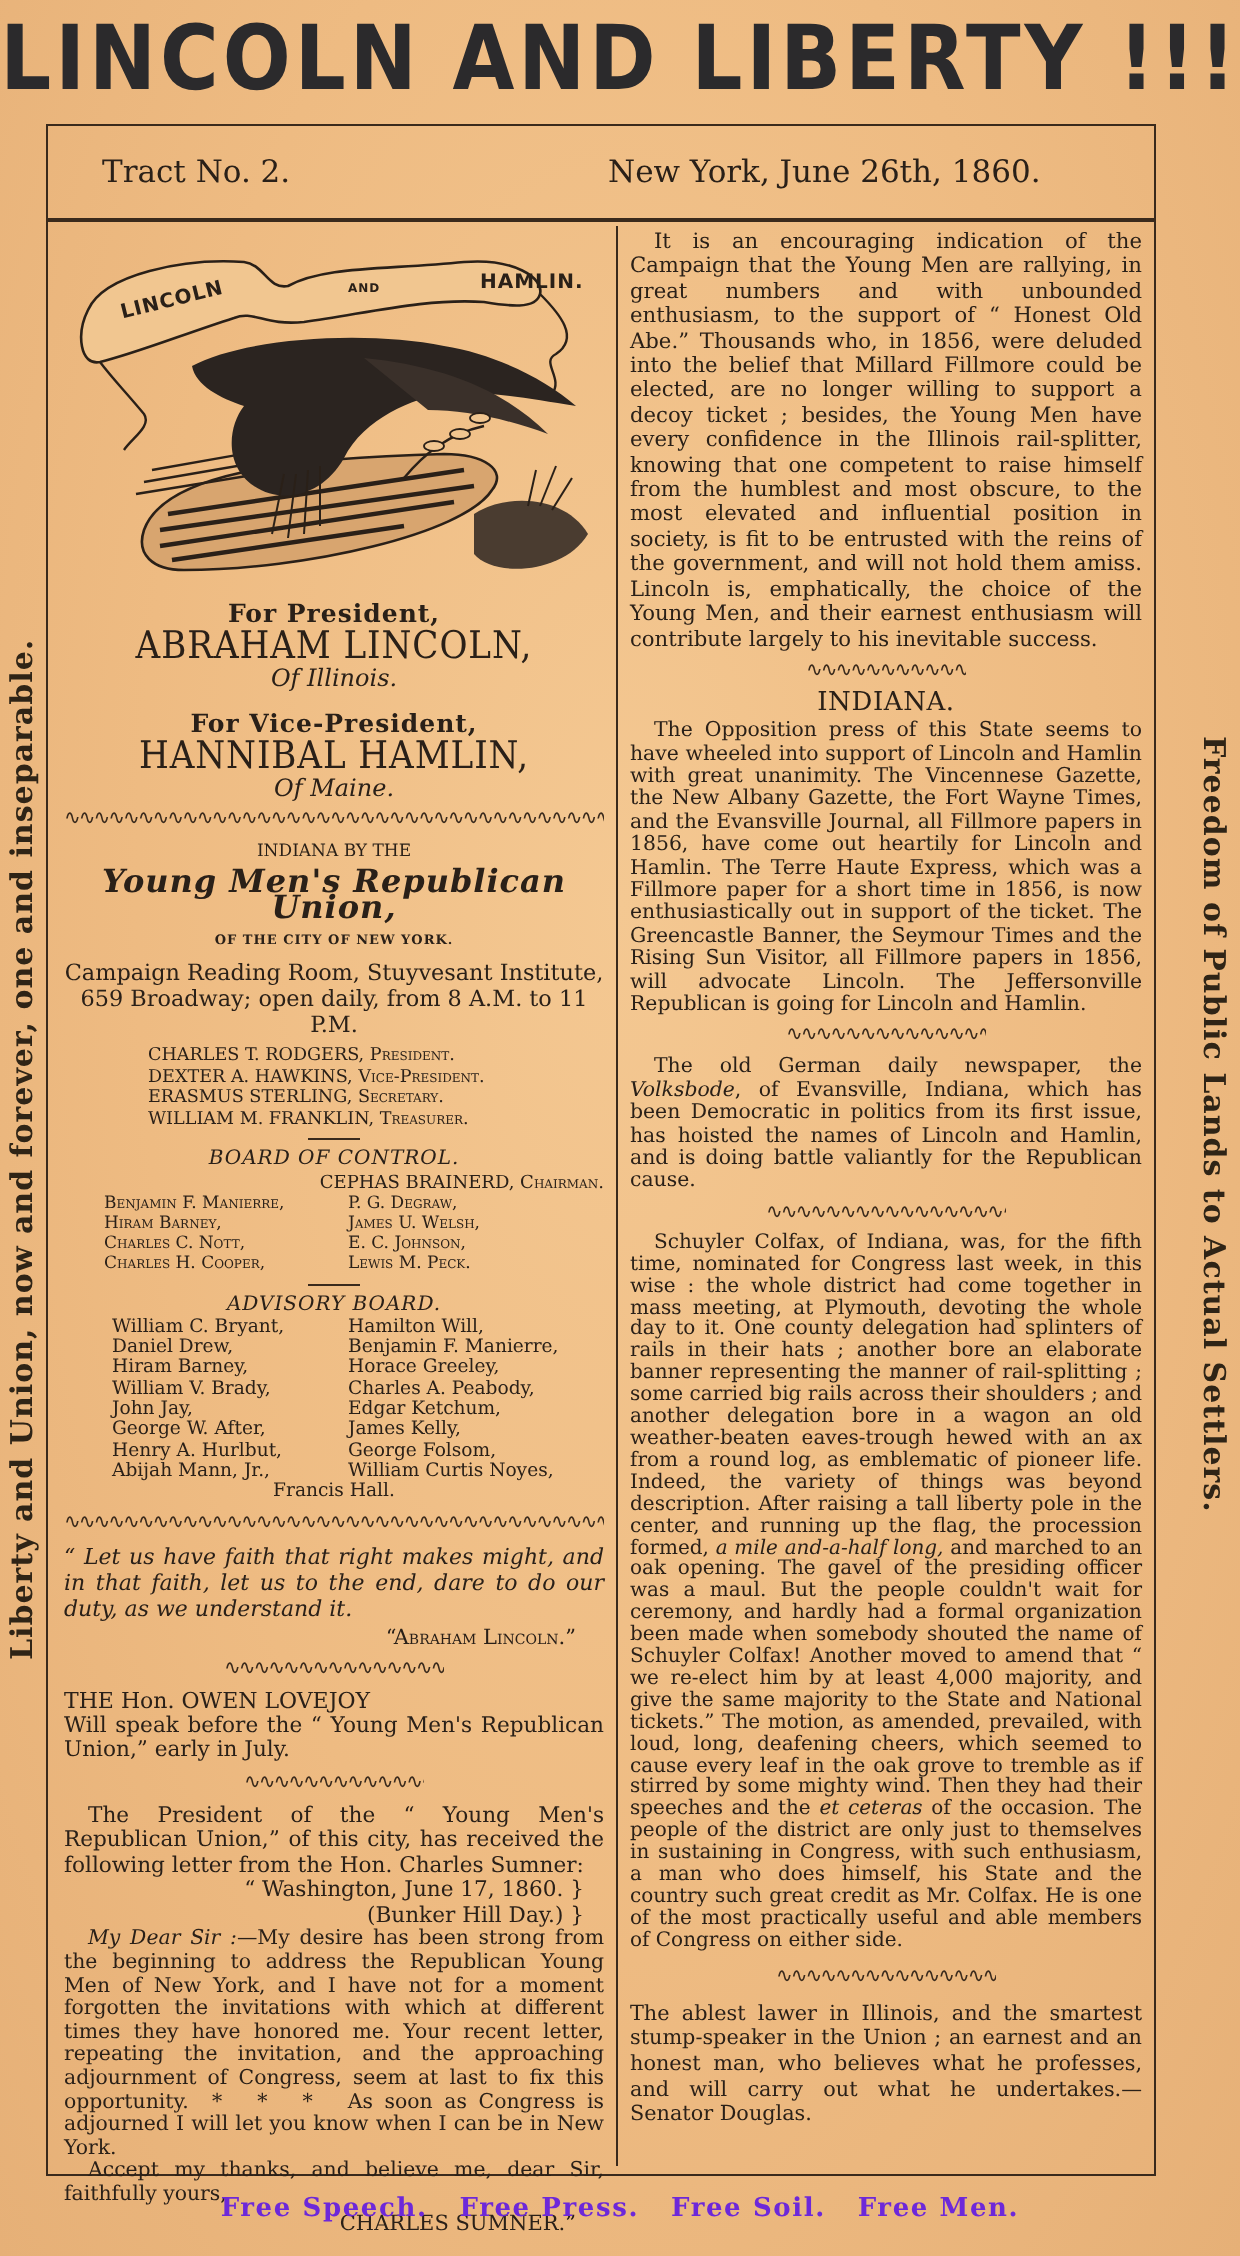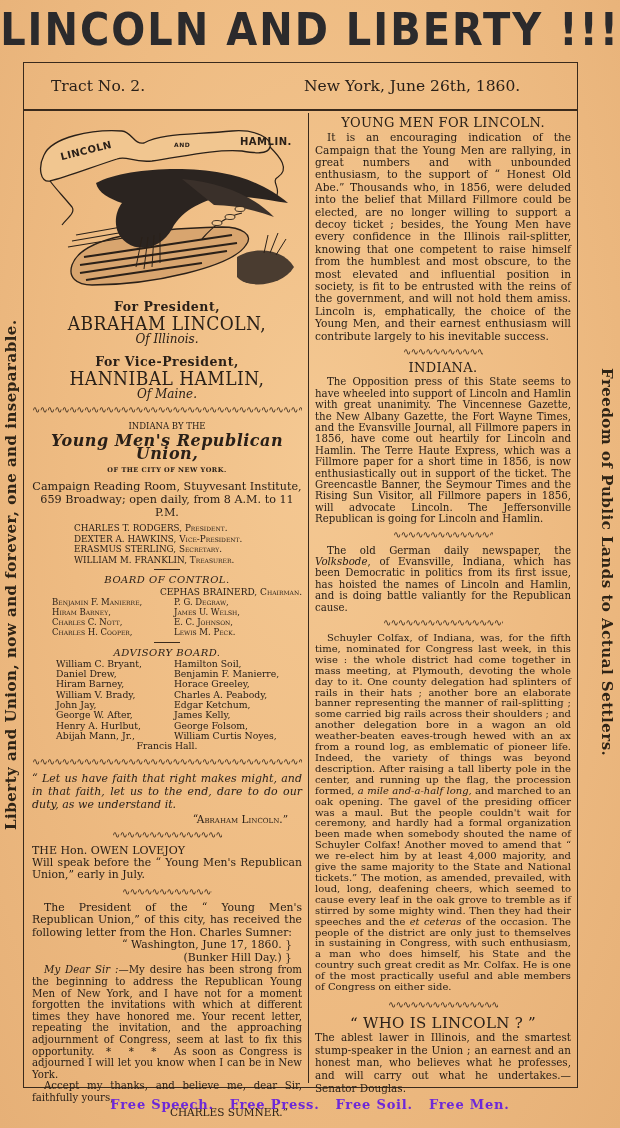--- a/index.html
+++ b/index.html
@@ -201,21 +201,21 @@
         <div>William C. Bryant,</div>
         <div>Daniel Drew,</div>
         <div>Hiram Barney,</div>
         <div>William V. Brady,</div>
         <div>John Jay,</div>
         <div>George W. After,</div>
         <div>Henry A. Hurlbut,</div>
         <div>Abijah Mann, Jr.,</div>
       </div>
       <div class="c2">
-        <div>Hamilton Soil,</div>
+        <div>Hamilton Will,</div>
         <div>Benjamin F. Manierre,</div>
         <div>Horace Greeley,</div>
         <div>Charles A. Peabody,</div>
         <div>Edgar Ketchum,</div>
         <div>James Kelly,</div>
         <div>George Folsom,</div>
         <div>William Curtis Noyes,</div>
       </div>
     </div>
     <div class="center adv">Francis Hall.</div>
@@ -231,32 +231,30 @@
     <div class="wavy" style="width:90px; margin:6px auto;">∿∿∿∿∿∿∿∿∿∿∿∿∿</div>
     <p class="just indent" style="font-size:10.8px; line-height:12.5px;">The President of the “ Young Men's Republican Union,” of this city, has received the following letter from the Hon. Charles Sumner:</p>
     <div class="letter-date" style="font-size:10.8px; line-height:12.5px;">“ Washington, June 17, 1860. }</div>
     <div class="letter-date" style="font-size:10.8px; line-height:12.5px;">(Bunker Hill Day.) }</div>
     <p class="just indent" style="font-size:10.2px; line-height:11.6px;"><span class="ital">My Dear Sir :</span><span>—My desire has been strong from the beginning to address the Republican Young Men of New York, and I have not for a moment forgotten the invitations with which at different times they have honored me. Your recent letter, repeating the invitation, and the approaching adjournment of Congress, seem at last to fix this opportunity. &nbsp;*&nbsp;&nbsp;&nbsp;*&nbsp;&nbsp;&nbsp;*&nbsp;&nbsp; As soon as Congress is adjourned I will let you know when I can be in New York.</span></p>
     <p class="just indent" style="font-size:10.2px; line-height:11.6px;">Accept my thanks, and believe me, dear Sir, faithfully yours,</p>
     <div class="sig" style="font-size:10.5px;">CHARLES SUMNER.”</div>
   </div>
 
   <div class="col col-right">
-    <div class="r-head">YOUNG MEN FOR LINCOLN.</div>
     <p class="r-body indent">It is an encouraging indication of the Campaign that the Young Men are rallying, in great numbers and with unbounded enthusiasm, to the support of “ Honest Old Abe.” Thousands who, in 1856, were deluded into the belief that Millard Fillmore could be elected, are no longer willing to support a decoy ticket ; besides, the Young Men have every confidence in the Illinois rail-splitter, knowing that one competent to raise himself from the humblest and most obscure, to the most elevated and influential position in society, is fit to be entrusted with the reins of the government, and will not hold them amiss. Lincoln is, emphatically, the choice of the Young Men, and their earnest enthusiasm will contribute largely to his inevitable success.</p>
 
     <div class="wavy" style="width:80px; margin:6px auto;">∿∿∿∿∿∿∿∿∿∿∿</div>
     <div class="r-head">INDIANA.</div>
     <p class="r-body indent" style="font-size:10.2px; line-height:11.4px;">The Opposition press of this State seems to have wheeled into support of Lincoln and Hamlin with great unanimity. The Vincennese Gazette, the New Albany Gazette, the Fort Wayne Times, and the Evansville Journal, all Fillmore papers in 1856, have come out heartily for Lincoln and Hamlin. The Terre Haute Express, which was a Fillmore paper for a short time in 1856, is now enthusiastically out in support of the ticket. The Greencastle Banner, the Seymour Times and the Rising Sun Visitor, all Fillmore papers in 1856, will advocate Lincoln. The Jeffersonville Republican is going for Lincoln and Hamlin.</p>
 
     <div class="wavy" style="width:100px; margin:6px auto;">∿∿∿∿∿∿∿∿∿∿∿∿∿∿</div>
     <p class="r-body indent" style="font-size:10.2px; line-height:11.4px;"><span>The old German daily newspaper, the </span><span class="ital">Volksbode</span><span>, of Evansville, Indiana, which has been Democratic in politics from its first issue, has hoisted the names of Lincoln and Hamlin, and is doing battle valiantly for the Republican cause.</span></p>
 
     <div class="wavy" style="width:120px; margin:6px auto;">∿∿∿∿∿∿∿∿∿∿∿∿∿∿∿∿∿</div>
     <p class="r-body indent" style="font-size:10px; line-height:10.9px;"><span>Schuyler Colfax, of Indiana, was, for the fifth time, nominated for Congress last week, in this wise : the whole district had come together in mass meeting, at Plymouth, devoting the whole day to it. One county delegation had splinters of rails in their hats ; another bore an elaborate banner representing the manner of rail-splitting ; some carried big rails across their shoulders ; and another delegation bore in a wagon an old weather-beaten eaves-trough hewed with an ax from a round log, as emblematic of pioneer life. Indeed, the variety of things was beyond description. After raising a tall liberty pole in the center, and running up the flag, the procession formed, </span><span class="ital">a mile and-a-half long,</span><span> and marched to an oak opening. The gavel of the presiding officer was a maul. But the people couldn't wait for ceremony, and hardly had a formal organization been made when somebody shouted the name of Schuyler Colfax! Another moved to amend that “ we re-elect him by at least 4,000 majority, and give the same majority to the State and National tickets.” The motion, as amended, prevailed, with loud, long, deafening cheers, which seemed to cause every leaf in the oak grove to tremble as if stirred by some mighty wind. Then they had their speeches and the </span><span class="ital">et ceteras</span><span> of the occasion. The people of the district are only just to themselves in sustaining in Congress, with such enthusiasm, a man who does himself, his State and the country such great credit as Mr. Colfax. He is one of the most practically useful and able members of Congress on either side.</span></p>
 
     <div class="wavy" style="width:110px; margin:8px auto;">∿∿∿∿∿∿∿∿∿∿∿∿∿∿∿∿</div>
-    <div class="r-head big">“ WHO IS LINCOLN ? ”</div>
     <p class="r-body" style="font-size:10.4px; line-height:12.6px;">The ablest lawer in Illinois, and the smartest stump-speaker in the Union ; an earnest and an honest man, who believes what he professes, and will carry out what he undertakes.—Senator Douglas.</p>
   </div>
 </div>
 
 <div class="footer-motto" style="white-space:pre;">Free Speech.   Free Press.   Free Soil.   Free Men.</div>
 
 </body></html>

